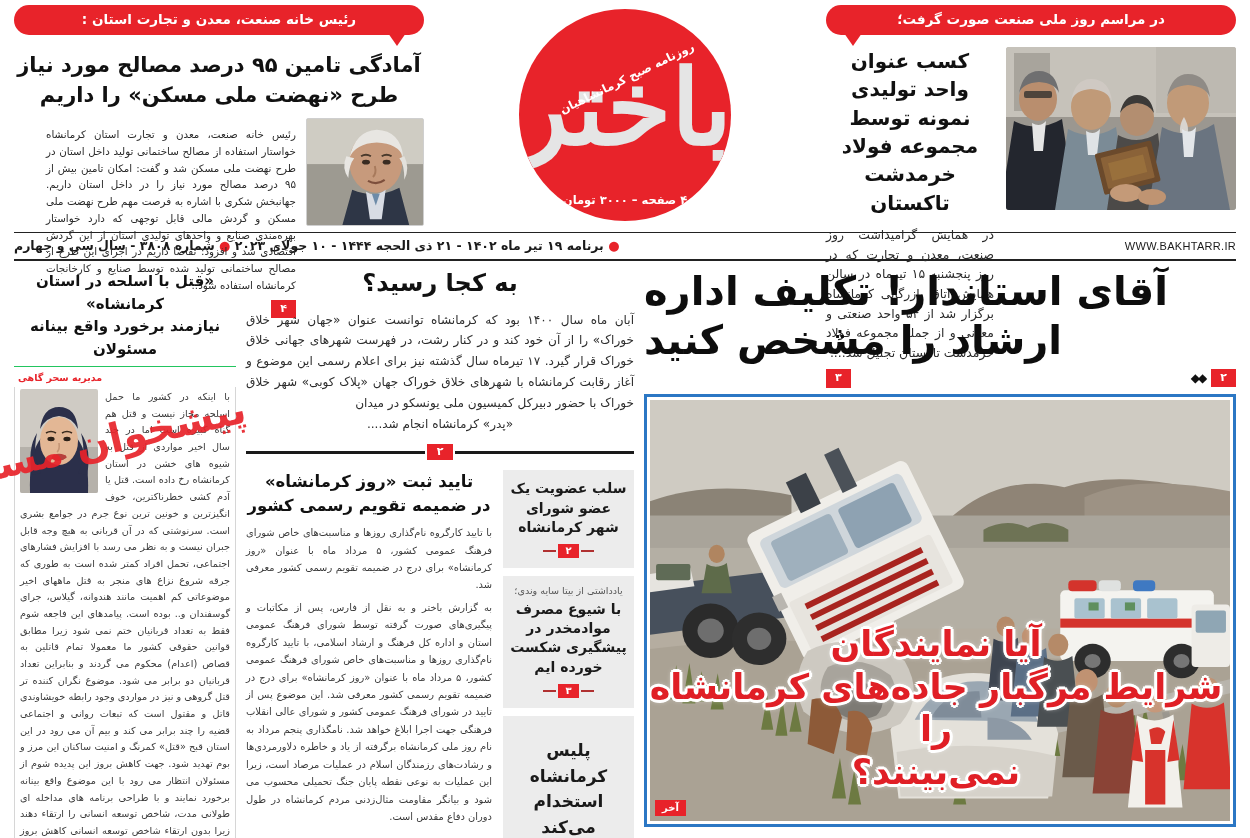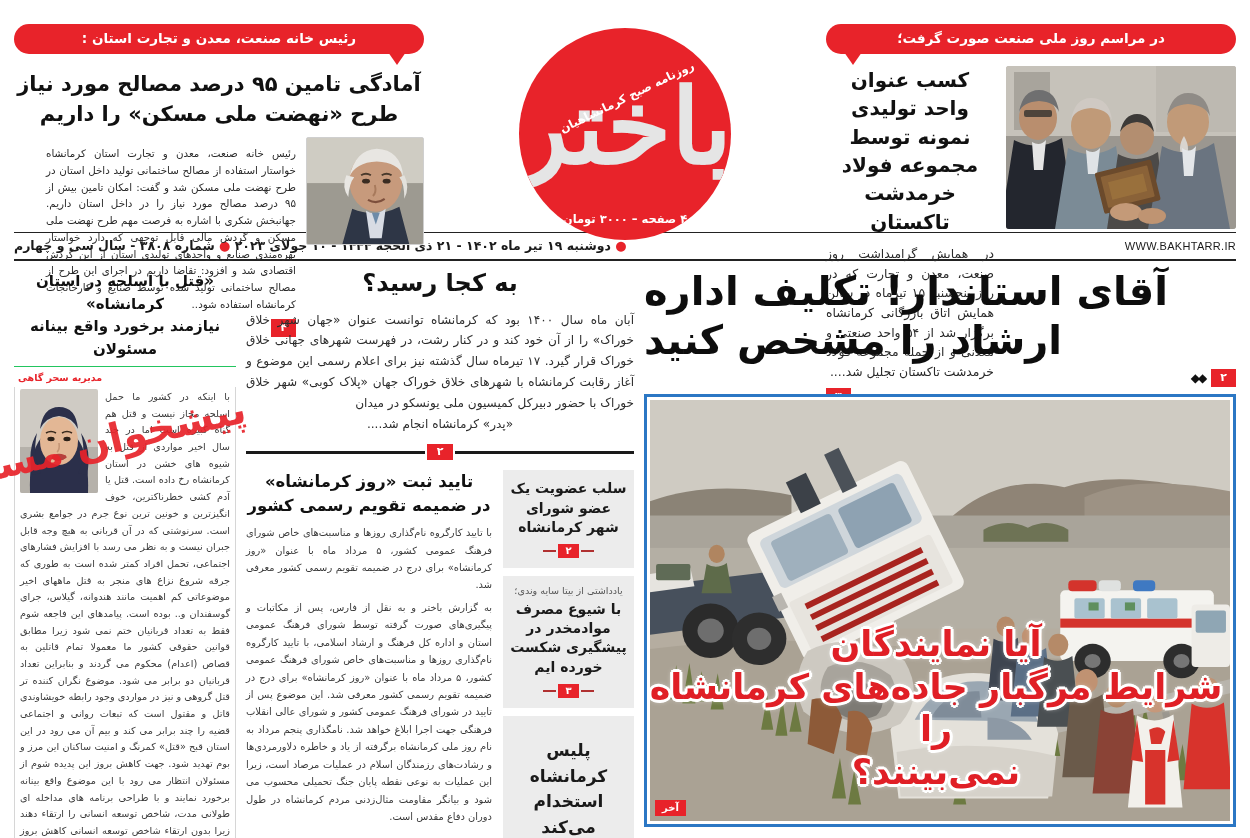--- a/index.html
+++ b/index.html
@@ -22,21 +22,21 @@
     padding: 0;
   }
 
   
   .top-row {
     display: flex;
     flex-direction: row-reverse;
     width: 1250px;
     height: 232px;
     align-items: flex-start;
-    padding: 24px 14px 0 14px;
+    padding: 5px 14px 0 14px;
     gap: 4px;
   }
 
   .top-side {
     width: 412px;
     position: relative;
   }
   .top-center {
     width: 396px;
     position: relative;
@@ -487,21 +487,21 @@
       </div>
     </div>
 
   </div>
 
   <div class="rule-thin"></div>
   <div class="dateline-row">
     <div class="site-url">WWW.BAKHTARR.IR</div>
     <div class="dateline">
       <span class="dot">●</span>
-      <span>دوشنبه</span>
+      <span>برنامه</span>
       <span>۱۹ تیر ماه ۱۴۰۲</span>
       <span>-</span>
       <span>۲۱ ذی الحجه ۱۴۴۴</span>
       <span>-</span>
       <span>۱۰ جولای ۲۰۲۳</span>
       <span class="dot">●</span>
       <span>شماره ۳۸۰۸</span>
       <span>-</span>
       <span>سال سی و چهارم</span>
     </div>

